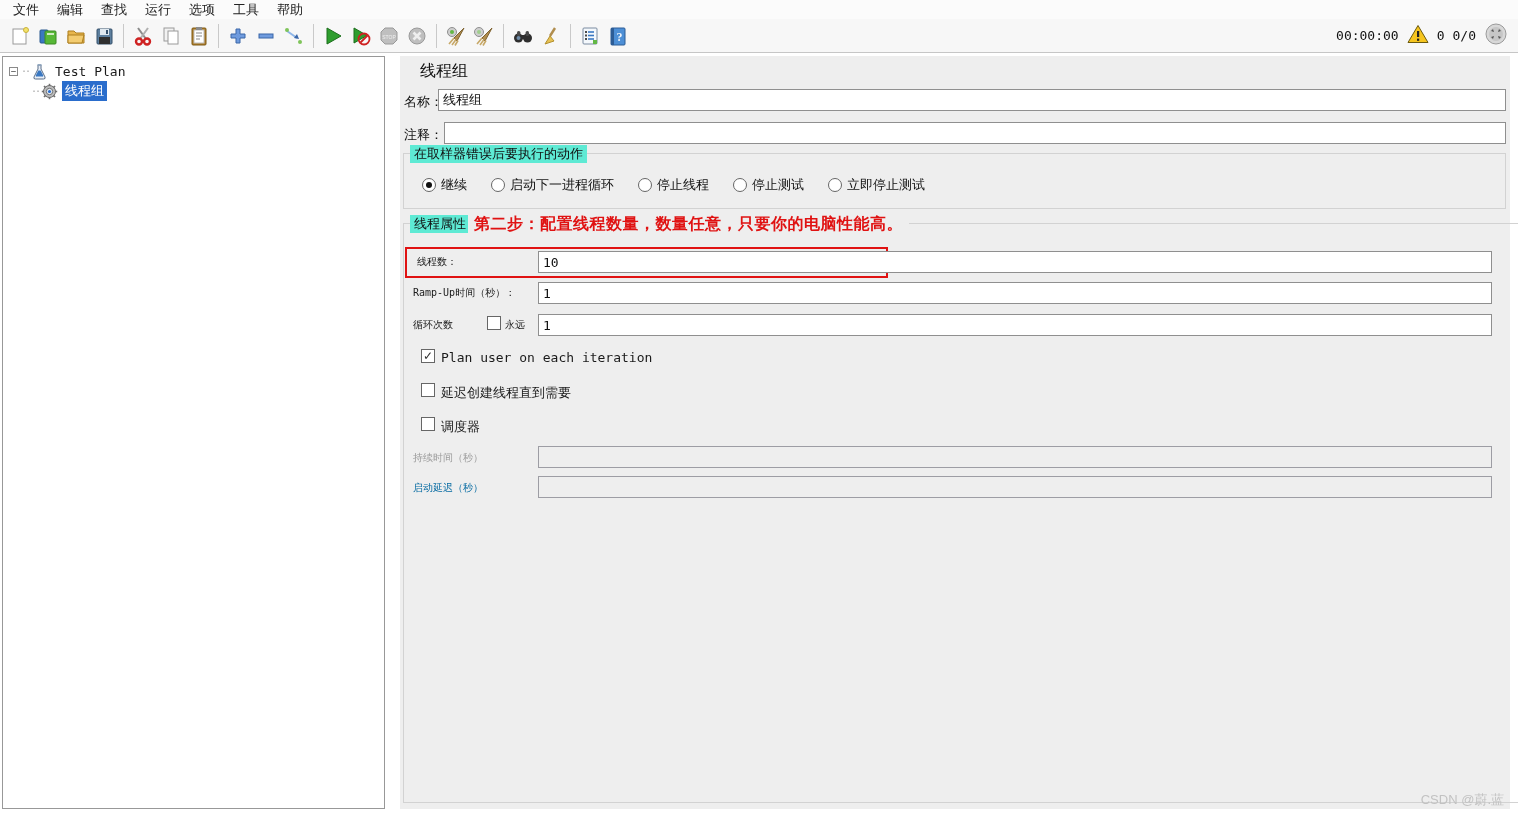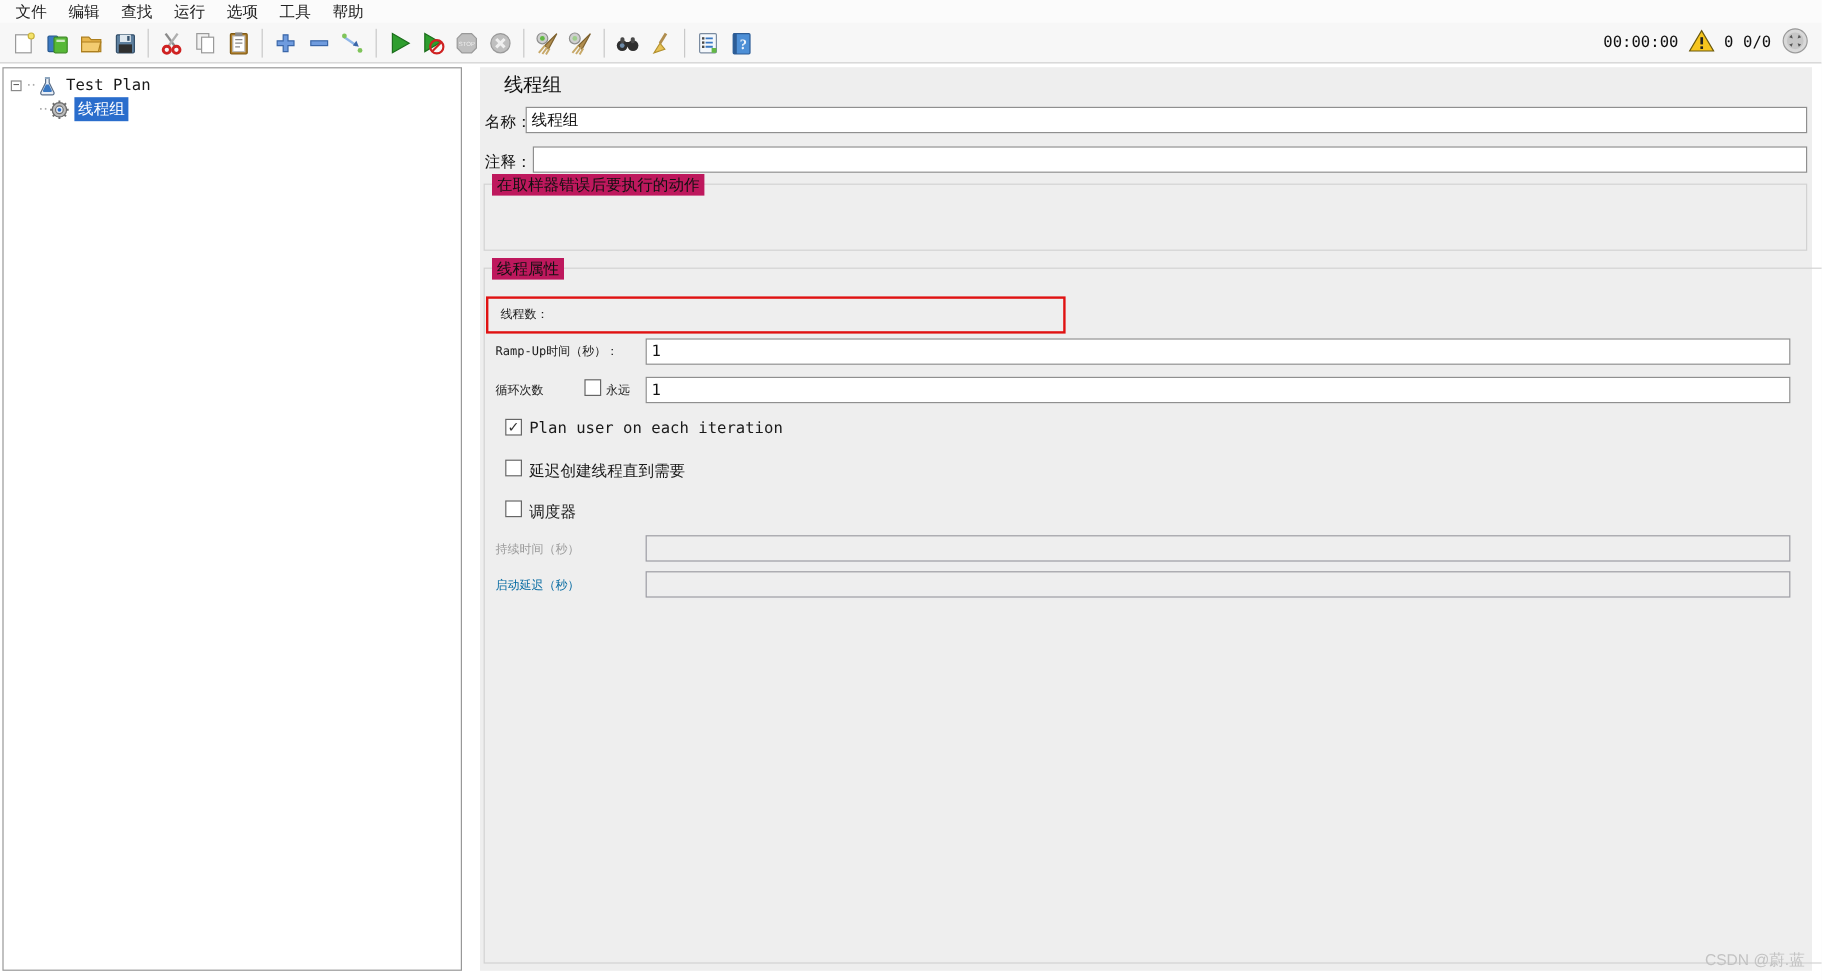--- a/index.html
+++ b/index.html
@@ -47,21 +47,21 @@
   .txt-input { position:absolute; height:22px; background:#fff; border:1px solid #8f8f8f;
     font-family:"DejaVu Sans Mono", monospace; font-size:13px; padding:1px 4px; color:#111; }
   .txt-input.disabled { background:#eeeeee; border-color:#9d9da4; }
 
   .name-label { position:absolute; left:4px; top:37px; }
   .name-input { left:38px; top:33px; width:1068px; }
   .comment-label { position:absolute; left:4px; top:70px; }
   .comment-input { left:44px; top:66px; width:1062px; }
 
   .groupbox { position:absolute; border:1px solid #d2d2d2; }
-  .groupbox .legend { position:absolute; top:-9px; left:6px; background:#be185d;
+  .groupbox .legend { position:absolute; top:-9px; left:6px; background:#5eead4;
     padding:0 4px; font-family:"DejaVu Sans Mono", monospace; font-size:13px; color:#111; }
   .gb-error { left:3px; top:97px; width:1103px; height:56px; }
   .radio-row { position:absolute; left:18px; top:22px; display:flex; align-items:center; }
   .radio-opt { display:flex; align-items:center; margin-right:24px; }
   .radio-circ { width:14px; height:14px; border:1px solid #666; border-radius:50%;
     background:#fff; margin-right:5px; position:relative; }
   .radio-circ.on::after { content:""; position:absolute; left:3px; top:3px; width:6px; height:6px;
     border-radius:50%; background:#111; }
   .radio-opt .lbl { font-size:13px; }
 
@@ -364,27 +364,51 @@
     <div class="panel-title">线程组</div>
 
     <span class="lbl name-label">名称：</span>
     <input class="txt-input name-input" value="线程组" style="">
 
     <span class="lbl comment-label">注释：</span>
     <input class="txt-input comment-input" value="" style="">
 
     <div class="groupbox gb-error">
       <span class="legend">在取样器错误后要执行的动作</span>
+      <div class="radio-row">
+        <span class="radio-opt">
+          <span class="radio-circ on"></span>
+          <span class="lbl">继续</span>
+        </span>
+        <span class="radio-opt">
+          <span class="radio-circ"></span>
+          <span class="lbl">启动下一进程循环</span>
+        </span>
+        <span class="radio-opt">
+          <span class="radio-circ"></span>
+          <span class="lbl">停止线程</span>
+        </span>
+        <span class="radio-opt">
+          <span class="radio-circ"></span>
+          <span class="lbl">停止测试</span>
+        </span>
+        <span class="radio-opt">
+          <span class="radio-circ"></span>
+          <span class="lbl">立即停止测试</span>
+        </span>
+      </div>
     </div>
 
     <div class="groupbox gb-thread">
       <span class="legend">线程属性</span>
+      <span class="annotation">第二步：配置线程数量，数量任意，只要你的电脑性能高。</span>
 
       <div class="red-box"></div>
       <span class="row-label threads-label">线程数：</span>
+      <input class="txt-input threads-input" value="10" style="">
 
       <span class="row-label rampup-label">Ramp-Up时间（秒）：</span>
       <input class="txt-input rampup-input" value="1" style="">
 
       <span class="row-label loop-label">循环次数</span>
       <span class="checkbox cb-forever"></span>
       <span class="row-label forever-label">永远</span>
       <input class="txt-input loop-input" value="1" style="">
 
       <span class="checkbox cb-sameuser">✓</span>

